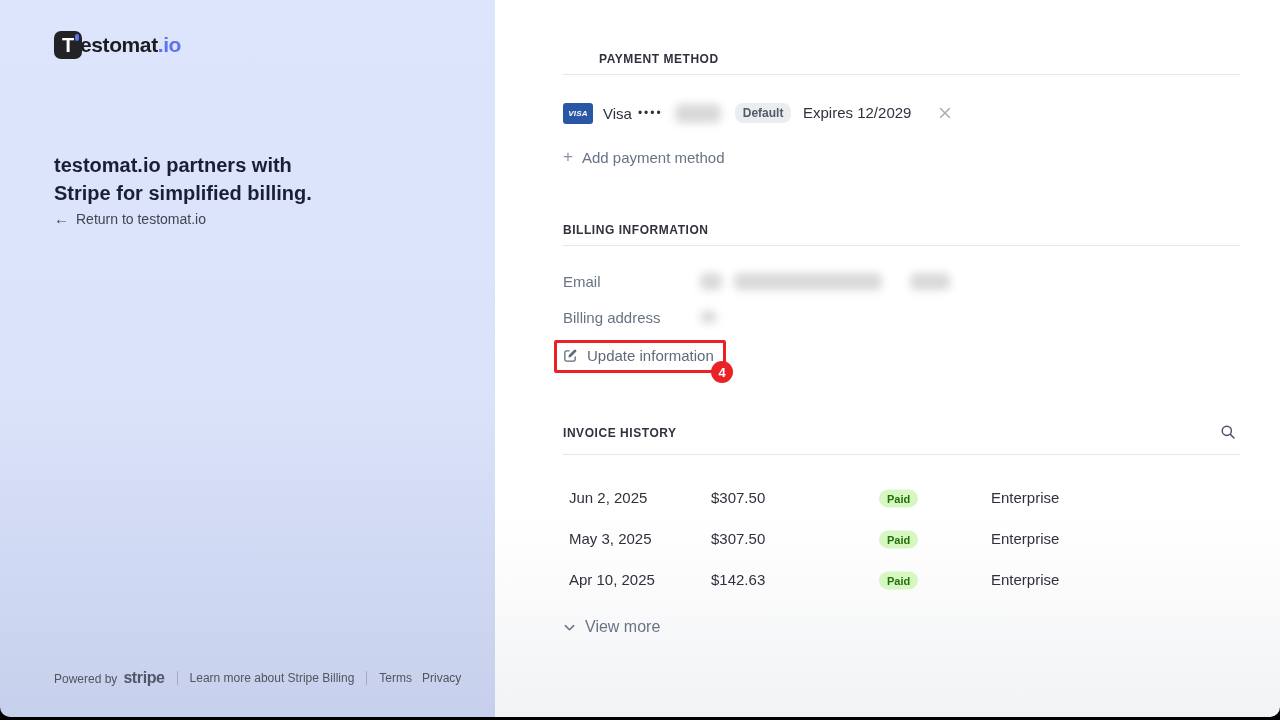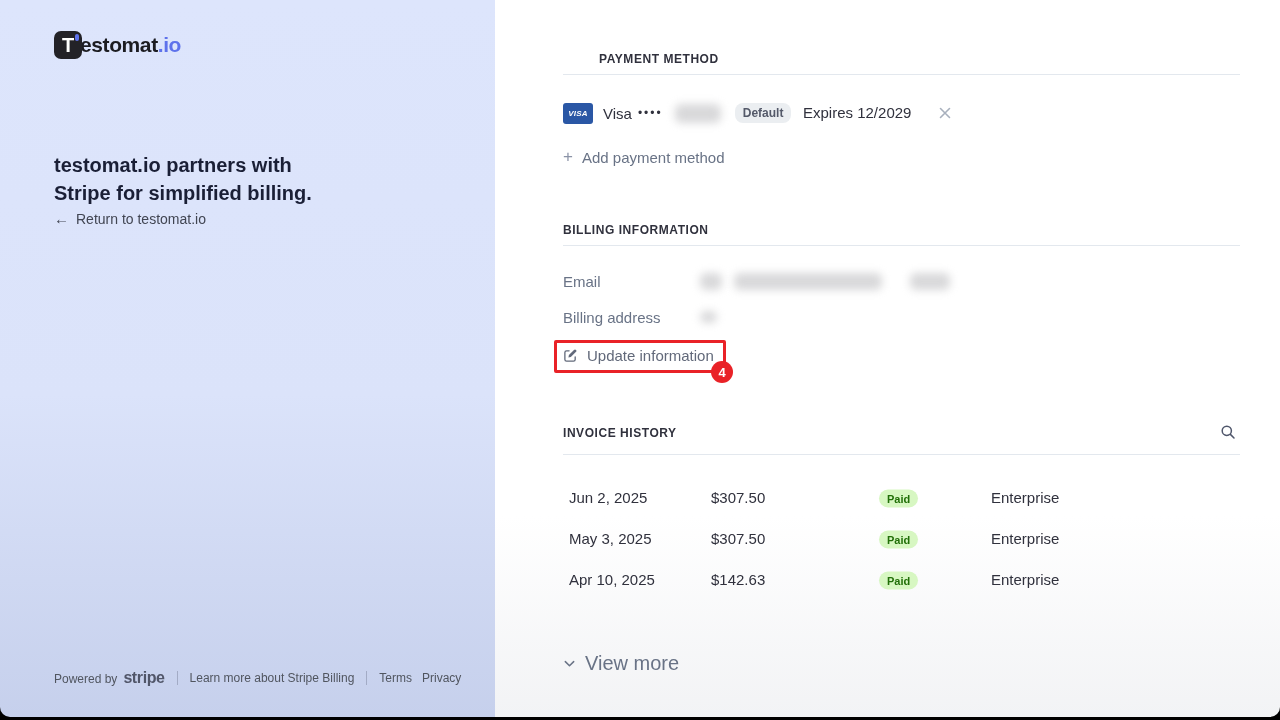--- a/index.html
+++ b/index.html
@@ -80,22 +80,22 @@
 
   .invoice-table { position:absolute; left:68px; top:476px; width:677px; }
   .invoice-row { position:relative; height:41px; cursor:pointer; }
   .inv-cell { position:absolute; top:50%; transform:translateY(-50%); font-size:15px; color:#30313d; }
   .cell-date { left:6px; }
   .cell-amount { left:148px; }
   .cell-status { left:316px; }
   .cell-plan { left:428px; }
   .paid-badge { background:#d7f7c2; color:#227009; font-size:11px; font-weight:bold;
     padding:3px 8px; border-radius:9px; }
-  .view-more { position:absolute; left:68px; top:652px; display:flex; align-items:center; gap:9px;
-    font-size:20px; color:#697386; cursor:pointer; }
+  .view-more { position:absolute; left:68px; top:618px; display:flex; align-items:center; gap:9px;
+    font-size:16px; color:#697386; cursor:pointer; }
 </style>
 </head>
 <body>
 
 <div class="window">
 
   <aside class="sidebar">
     <div class="logo">
       <span class="logo-square">
         <span>T</span>

